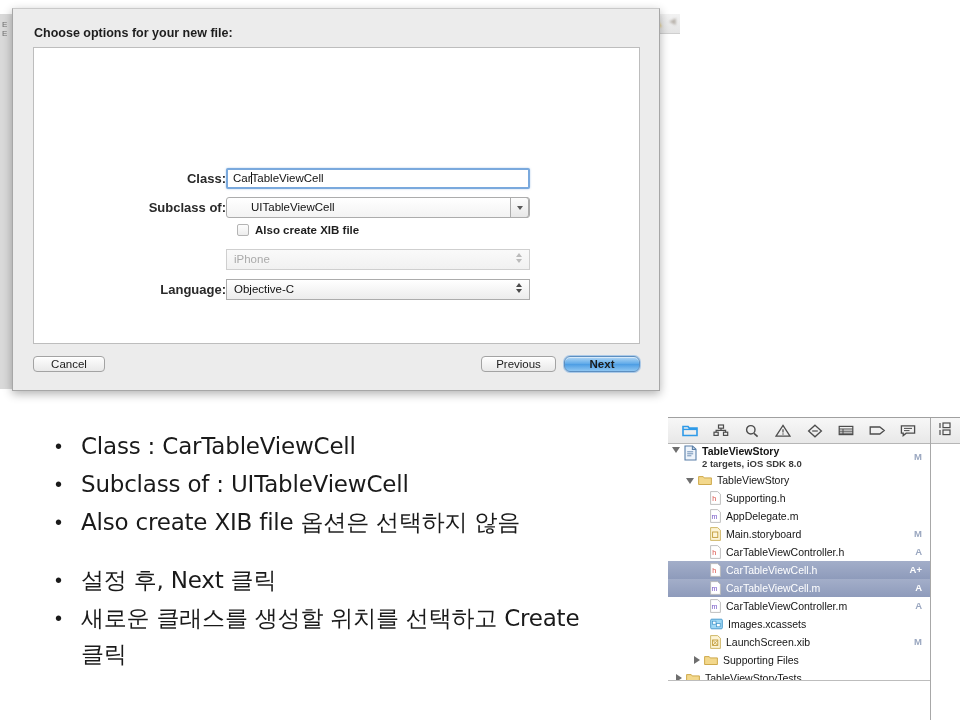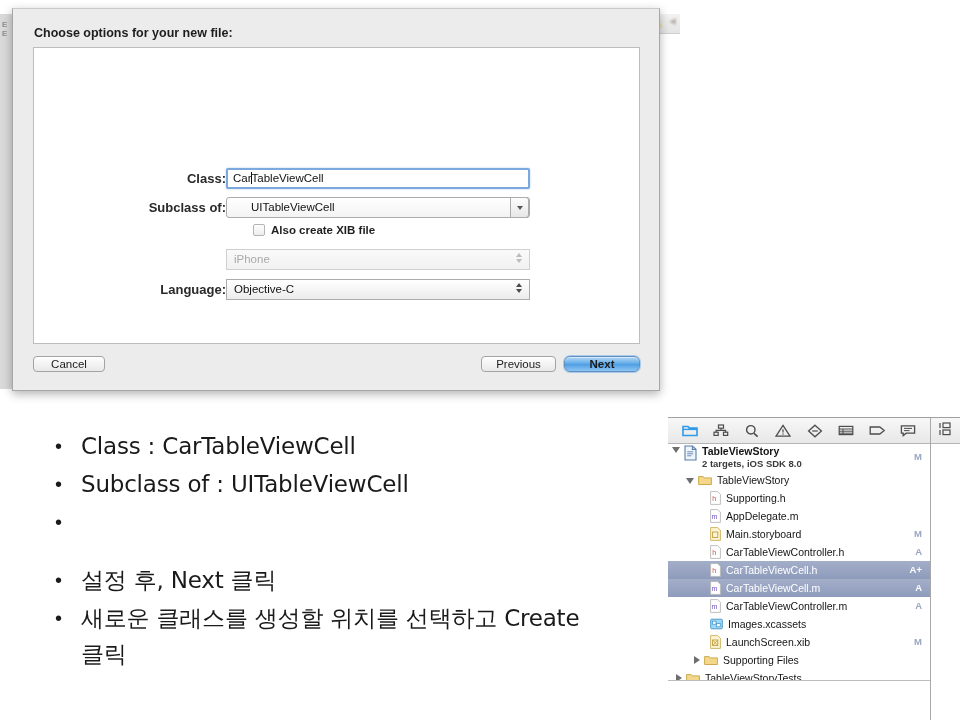--- a/index.html
+++ b/index.html
@@ -287,21 +287,21 @@
         <div class="frow" style="left:0; top:149px; width:607px;">
           <span class="flabel" style="right:415px;">Subclass of:</span>
           <div class="combobox" style="left:192px; top:0;">
             <span>UITableViewCell</span>
             <span class="drop-btn">
                 <span class="tri-down"></span>
               </span>
           </div>
         </div>
 
-        <div class="checkrow" style="left:195px; top:176px;padding-left:24px;">
+        <div class="checkrow" style="left:179px; top:176px;padding-left:24px;">
           <span class="checkbox"></span>
           <span class="lbl">Also create XIB file</span>
         </div>
 
         <div class="popup disabled" style="left:192px; top:201px;">
           <span>iPhone</span>
           <span class="steppers">
               <span class="st-up"></span>
               <span class="st-dn"></span>
             </span>
@@ -330,20 +330,21 @@
     <div class="bullet">
       <span class="dot">•</span>
       <span class="txt">Class : CarTableViewCell</span>
     </div>
     <div class="bullet">
       <span class="dot">•</span>
       <span class="txt">Subclass of : UITableViewCell</span>
     </div>
     <div class="bullet">
       <span class="dot">•</span>
+      <span class="txt">Also create XIB file 옵션은 선택하지 않음</span>
     </div>
     <div class="bullet-gap"></div>
     <div class="bullet">
       <span class="dot">•</span>
       <span class="txt">설정 후, Next 클릭</span>
     </div>
     <div class="bullet">
       <span class="dot">•</span>
       <span class="txt" style="display:block; max-width:500px;">새로운 클래스를 생성할 위치를 선택하고 Create 클릭</span>
     </div>

